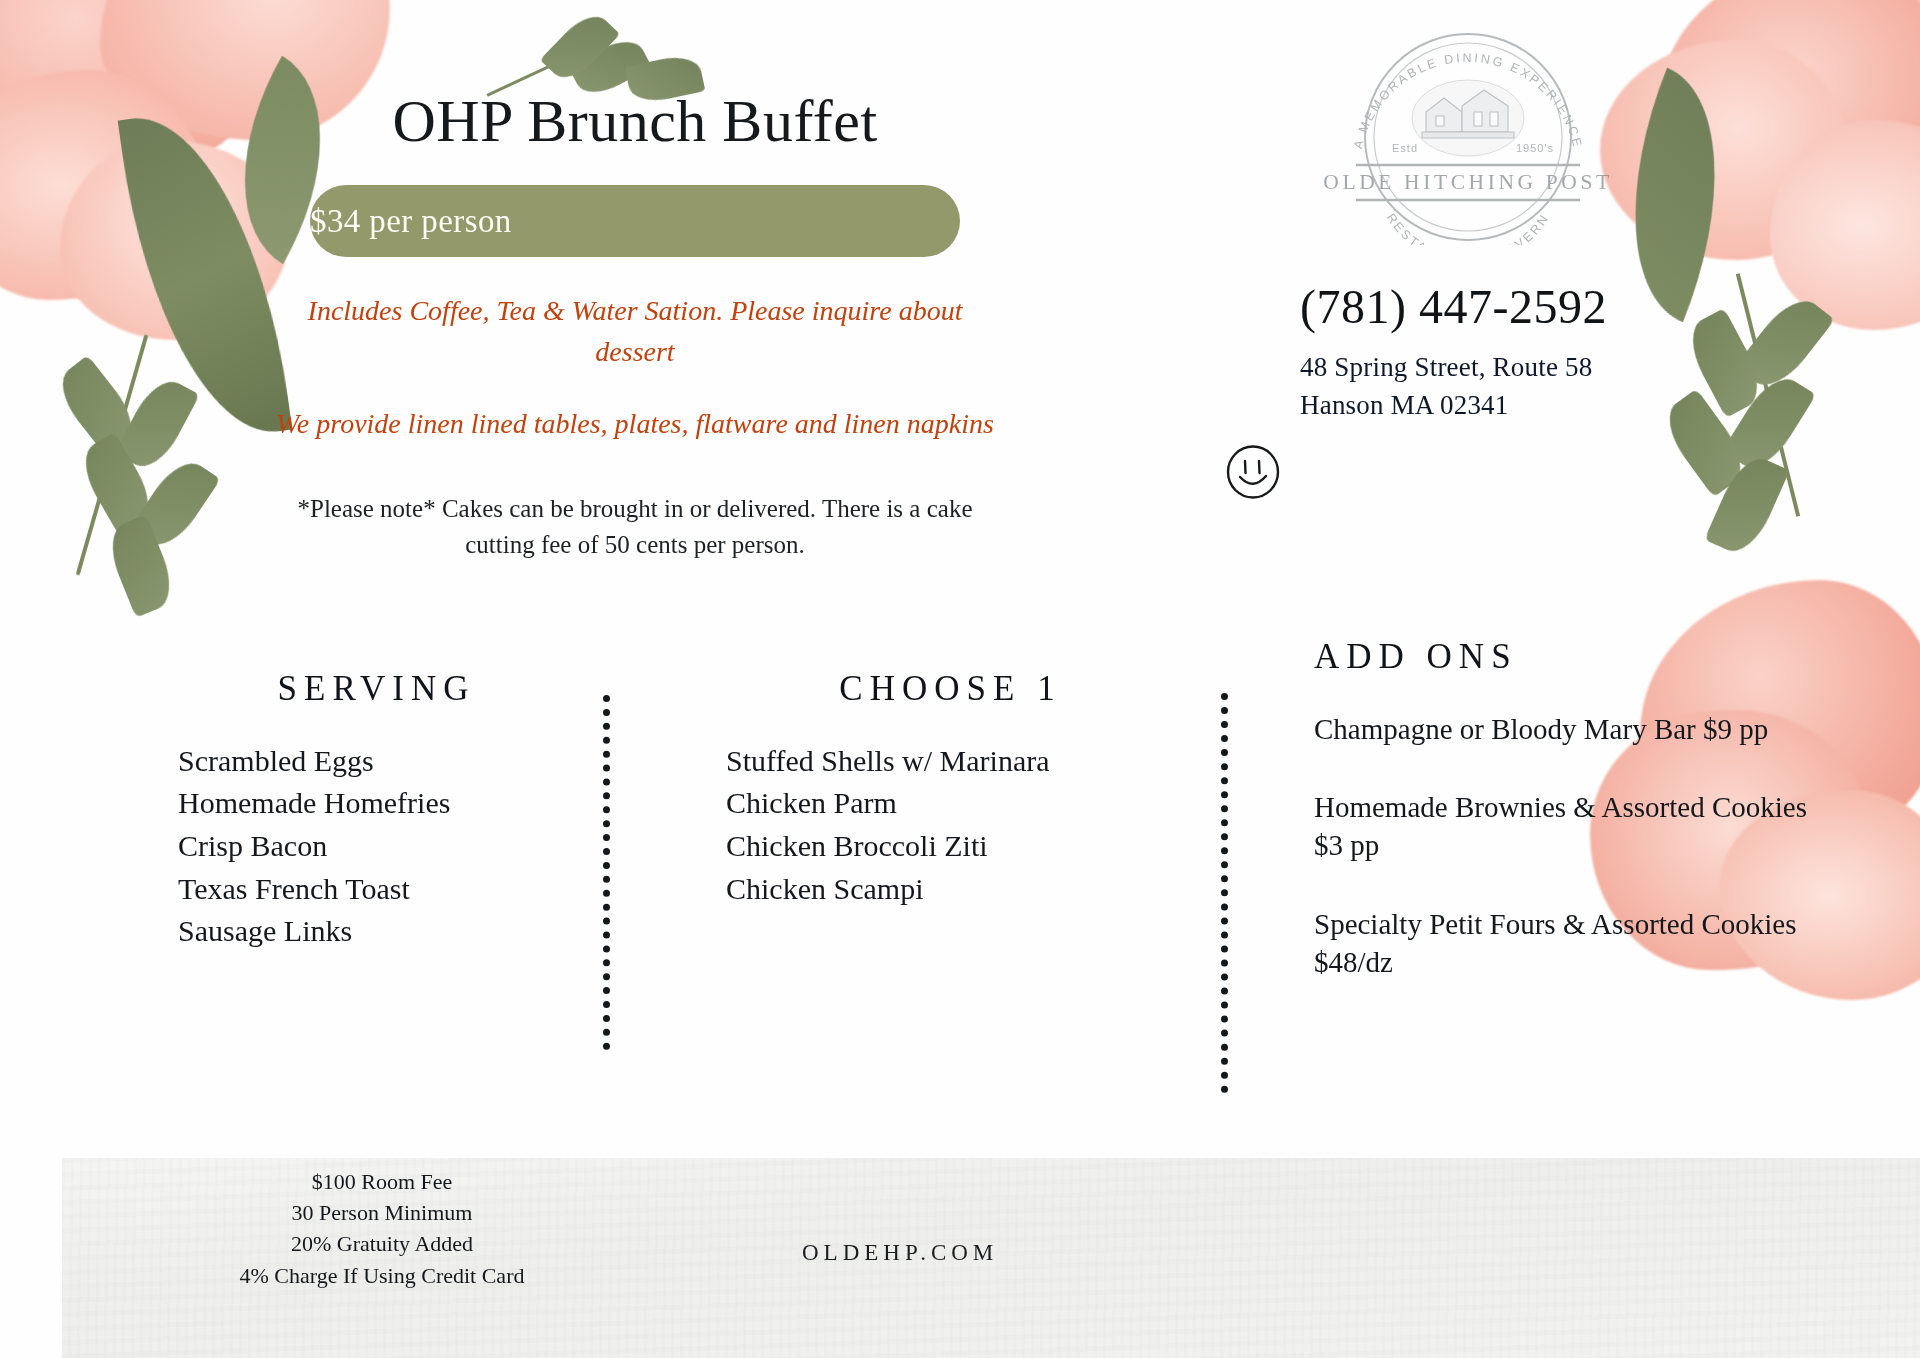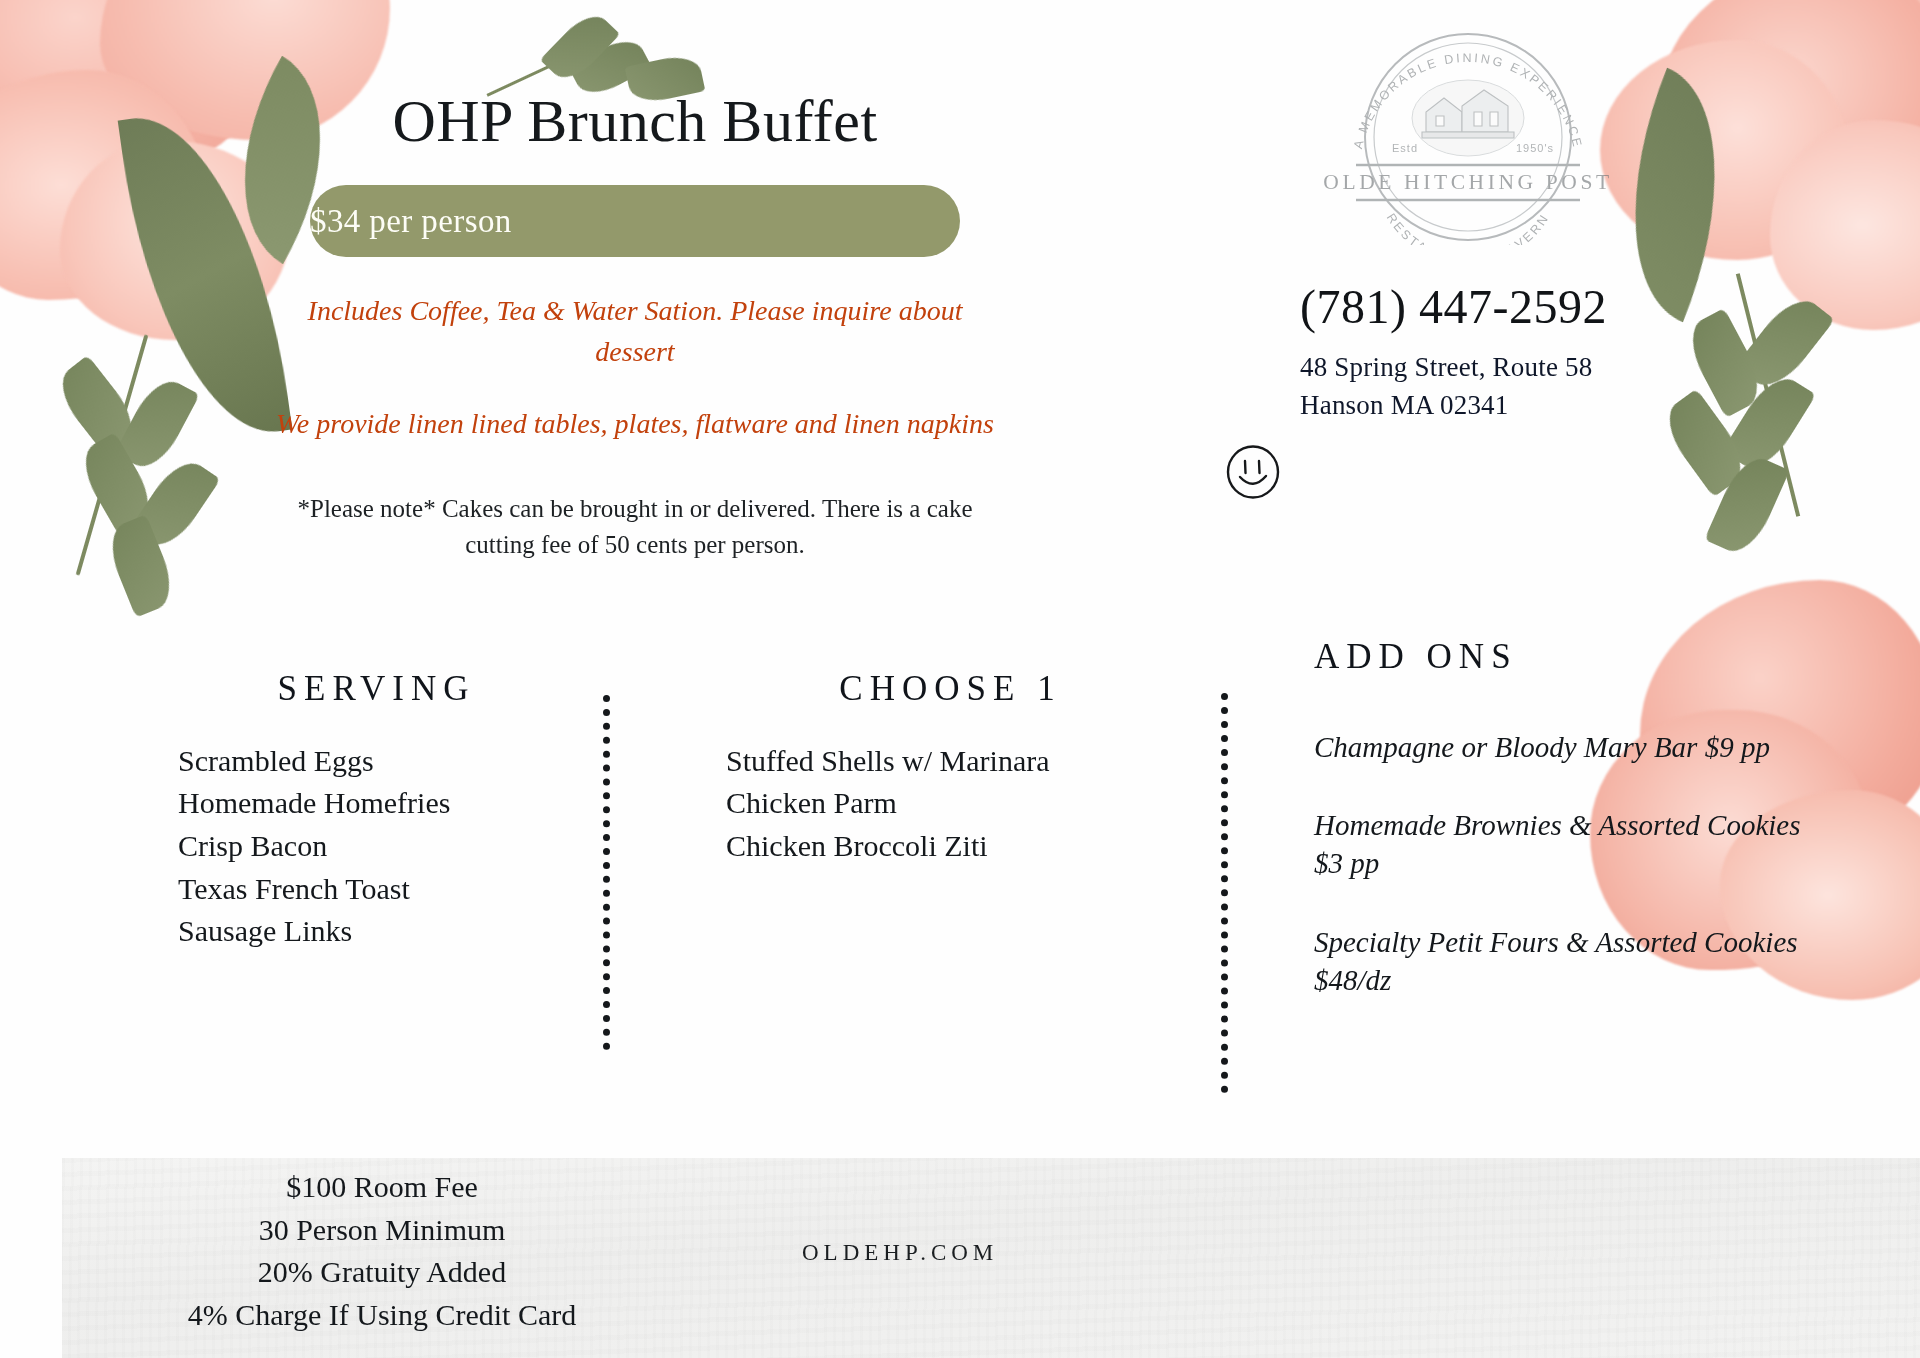--- a/index.html
+++ b/index.html
@@ -215,21 +215,21 @@
   #head-addons  { margin-top: 0px; text-align: left; padding-left: 6px; }
 
   .item-list { margin-top: 28px; list-style: none; }
   .item { font-size: 30px; line-height: 1.42; color: #14181c; }
 
   #list-serving { margin-top: 28px; }
   #list-choose  { margin-top: 28px; padding-left: 18px; }
 
   .addon { font-size: 29px; line-height: 1.32; color: #14181c; padding-left: 6px; }
   .addon + .addon { margin-top: 40px; }
-  #list-addons { margin-top: 48px; font-style: italic; }
+  #list-addons { margin-top: 30px; }
 
   
   #footer {
     position: absolute;
     left: 62px;
     right: 0;
     top: 1158px;
     height: 200px;
     background: linear-gradient(175deg, #f4f4f3 0%, #eeeeed 40%, #f2f2f1 100%);
     z-index: 6;
@@ -241,21 +241,21 @@
       repeating-linear-gradient(178deg, rgba(0,0,0,0.01) 0 5px, rgba(255,255,255,0.025) 5px 14px);
     pointer-events: none;
   }
   #footer-terms {
     position: absolute;
     left: 40px;
     top: 8px;
     width: 560px;
     text-align: center;
   }
-  .term { font-size: 30px; line-height: 1.42; color: #14181c; }
+  .term { font-size: 22px; line-height: 1.42; color: #14181c; }
 
   #footer-site {
     position: absolute;
     left: 740px;
     top: 82px;
     font-size: 23px;
     letter-spacing: 5px;
     color: #1a1e21;
   }
 </style>
@@ -394,20 +394,21 @@
       </div>
 
       <div class="col-divider" id="divider-1"></div>
 
       <div class="col" id="col-choose">
         <div class="col-head" id="head-choose">CHOOSE 1</div>
         <ul class="item-list" id="list-choose">
           <li class="item">Stuffed Shells w/ Marinara</li>
           <li class="item">Chicken Parm</li>
           <li class="item">Chicken Broccoli Ziti</li>
+          <li class="item">Chicken Scampi</li>
         </ul>
       </div>
 
       <div class="col-divider" id="divider-2"></div>
 
       <div class="col" id="col-addons">
         <div class="col-head" id="head-addons">
           <div>ADD ONS</div>
         </div>
         <div id="list-addons">

